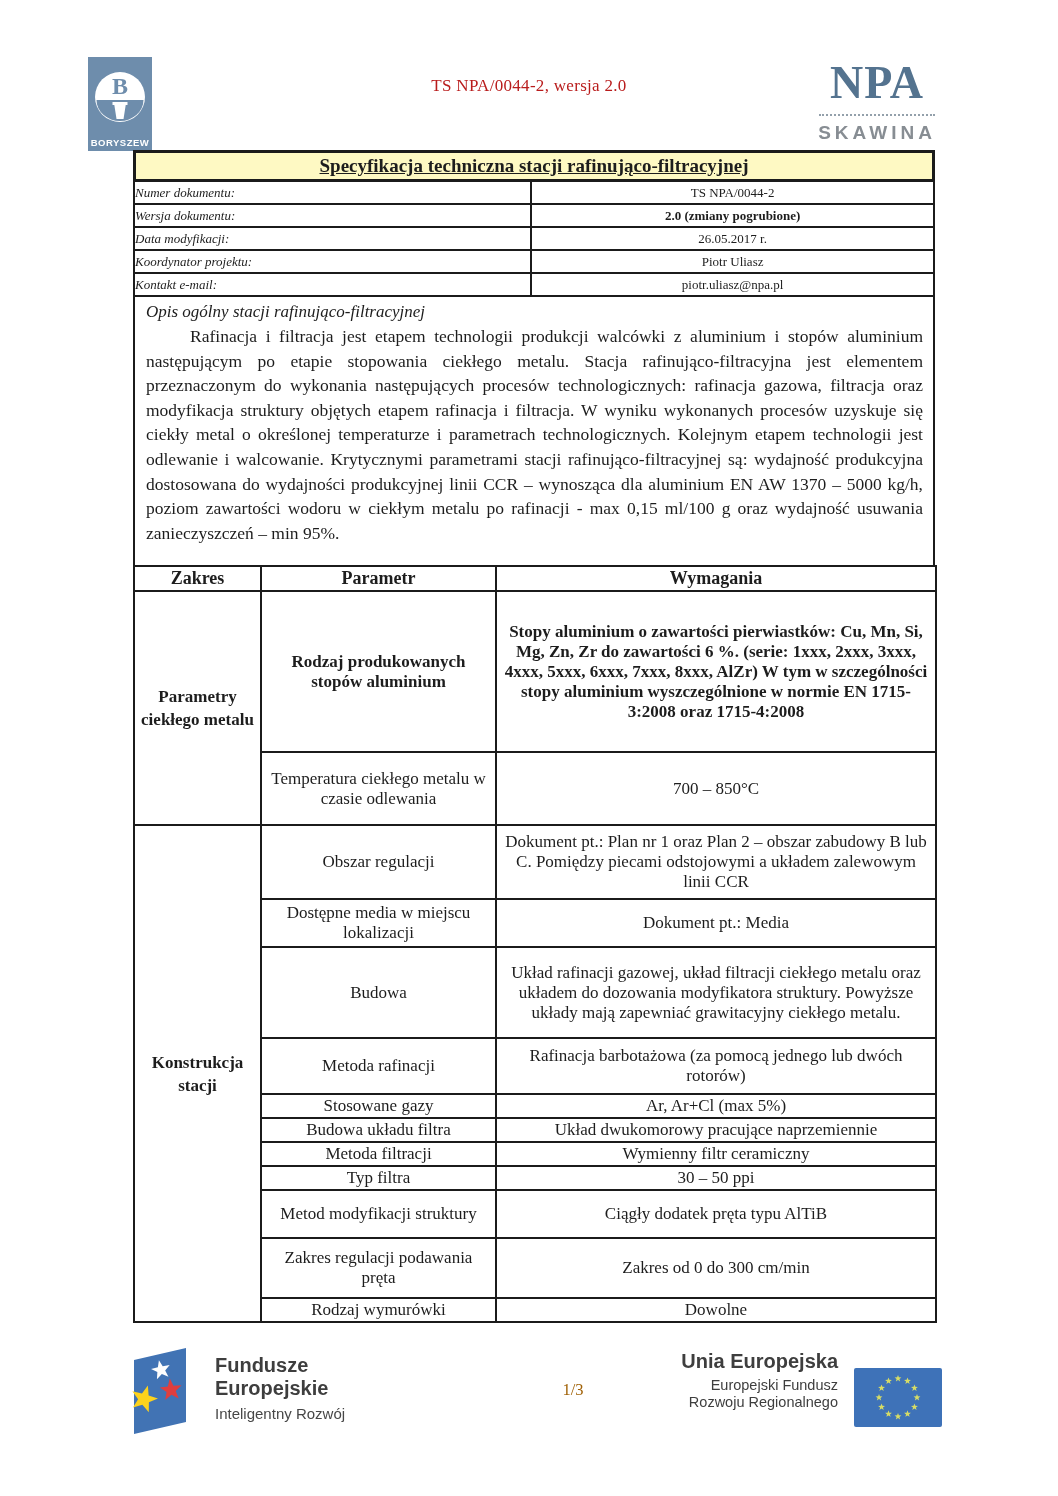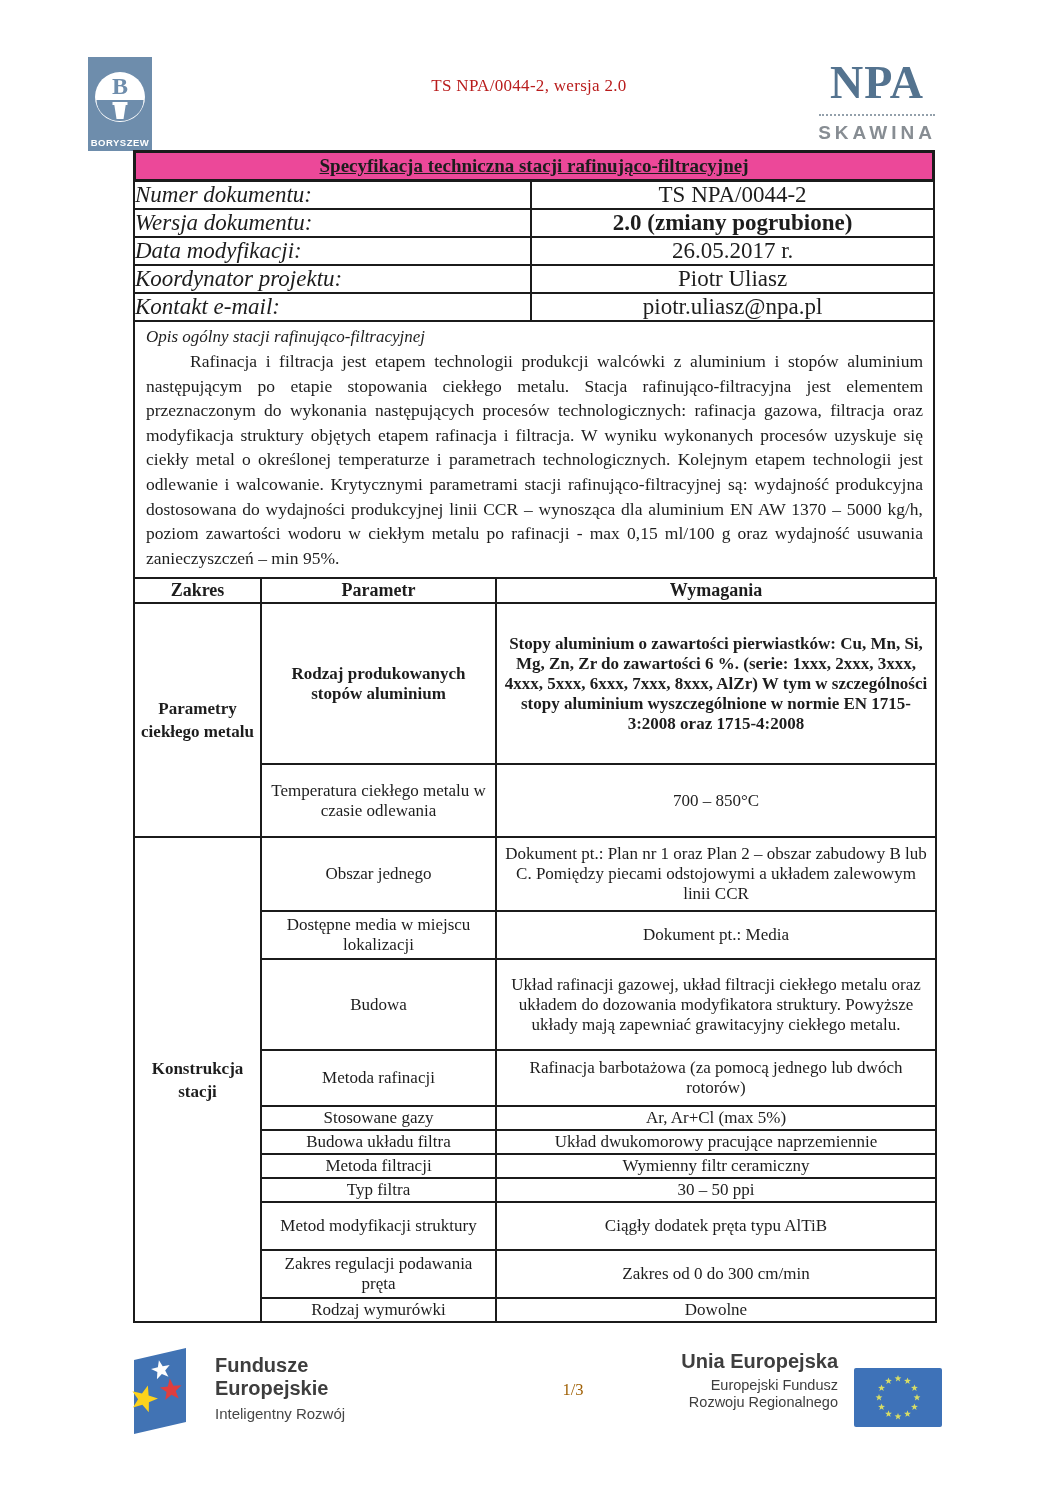--- a/index.html
+++ b/index.html
@@ -19,29 +19,29 @@
   .npa { position:absolute; left:817px; top:60px; width:120px; text-align:center; }
   .npa-name { font-family:"Liberation Serif", serif; font-weight:bold; font-size:46px; line-height:1.0; color:#54738f; letter-spacing:1px; }
   .npa-line { border-top:2px dotted #93a0ab; margin:8px 2px 6px 2px; }
   .npa-city { font-family:"Liberation Sans", sans-serif; font-weight:bold; font-size:19px; color:#878d93; letter-spacing:4px; }
 
   
   .content { position:absolute; left:133px; top:150px; width:802px; }
   .title-bar {
     border:3px solid #1b1b1b; height:26px; line-height:26px;
     text-align:center; font-weight:bold; font-size:19px;
-    text-decoration:underline; background:#ec4899;
+    text-decoration:underline; background:#fef9c3;
   }
   table.meta { width:100%; border-collapse:collapse; table-layout:fixed; margin-top:-2px; }
-  table.meta td { border:2px solid #1b1b1b; height:21px; font-size:23px; padding:0 0 0 0; }
+  table.meta td { border:2px solid #1b1b1b; height:21px; font-size:13px; padding:0 0 0 0; }
   td.meta-label { font-style:italic; padding-left:10px; width:49.4%; }
   td.meta-value { text-align:center; }
   .b { font-weight:bold; }
 
-  .opis { border:2px solid #1b1b1b; margin-top:-2px; padding:2px 10px 7px 11px; }
+  .opis { border:2px solid #1b1b1b; margin-top:-2px; padding:2px 10px 20px 11px; }
   .opis-heading { font-style:italic; font-size:17px; line-height:25px; }
   .opis-body { margin:0; font-size:17.5px; line-height:24.6px; text-align:justify; text-indent:44px; }
 
   table.spec { width:100%; border-collapse:collapse; table-layout:fixed; margin-top:-2px; }
   table.spec th, table.spec td {
     border:2px solid #1b1b1b; font-size:17px; text-align:center;
     vertical-align:middle; padding:1px 6px; overflow:hidden;
   }
   table.spec th { font-size:18px; }
   .scope-cell { font-weight:bold; font-size:18px; line-height:23px;border-radius:11px; }
@@ -134,21 +134,21 @@
         <td rowspan="2" class="scope-cell">Parametry ciekłego metalu</td>
         <td>Rodzaj produkowanych stopów aluminium</td>
         <td>Stopy aluminium o zawartości pierwiastków: Cu, Mn, Si, Mg, Zn, Zr do zawartości 6 %. (serie: 1xxx, 2xxx, 3xxx, 4xxx, 5xxx, 6xxx, 7xxx, 8xxx, AlZr) W tym w szczególności stopy aluminium wyszczególnione w normie EN 1715-3:2008 oraz 1715-4:2008</td>
       </tr>
       <tr style="height:73px">
         <td>Temperatura ciekłego metalu w czasie odlewania</td>
         <td>700 – 850°C</td>
       </tr>
       <tr style="height:74px">
         <td rowspan="11" class="scope-cell">Konstrukcja stacji</td>
-        <td>Obszar jednego</td>
+        <td>Obszar regulacji</td>
         <td>Dokument pt.: Plan nr 1 oraz Plan 2 – obszar zabudowy B lub C. Pomiędzy piecami odstojowymi a układem zalewowym linii CCR</td>
       </tr>
       <tr style="height:48px">
         <td>Dostępne media w miejscu lokalizacji</td>
         <td>Dokument pt.: Media</td>
       </tr>
       <tr style="height:91px">
         <td>Budowa</td>
         <td>Układ rafinacji gazowej, układ filtracji ciekłego metalu oraz układem do dozowania modyfikatora struktury. Powyższe układy mają zapewniać grawitacyjny ciekłego metalu.</td>
       </tr>
@@ -169,21 +169,21 @@
         <td>Wymienny filtr ceramiczny</td>
       </tr>
       <tr style="height:22px">
         <td>Typ filtra</td>
         <td>30 – 50 ppi</td>
       </tr>
       <tr style="height:48px">
         <td>Metod modyfikacji struktury</td>
         <td>Ciągły dodatek pręta typu AlTiB</td>
       </tr>
-      <tr style="height:48px">
+      <tr style="height:60px">
         <td>Zakres regulacji podawania pręta</td>
         <td>Zakres od 0 do 300 cm/min</td>
       </tr>
       <tr style="height:22px">
         <td>Rodzaj wymurówki</td>
         <td>Dowolne</td>
       </tr>
     </tbody>
   </table>
 </div>

